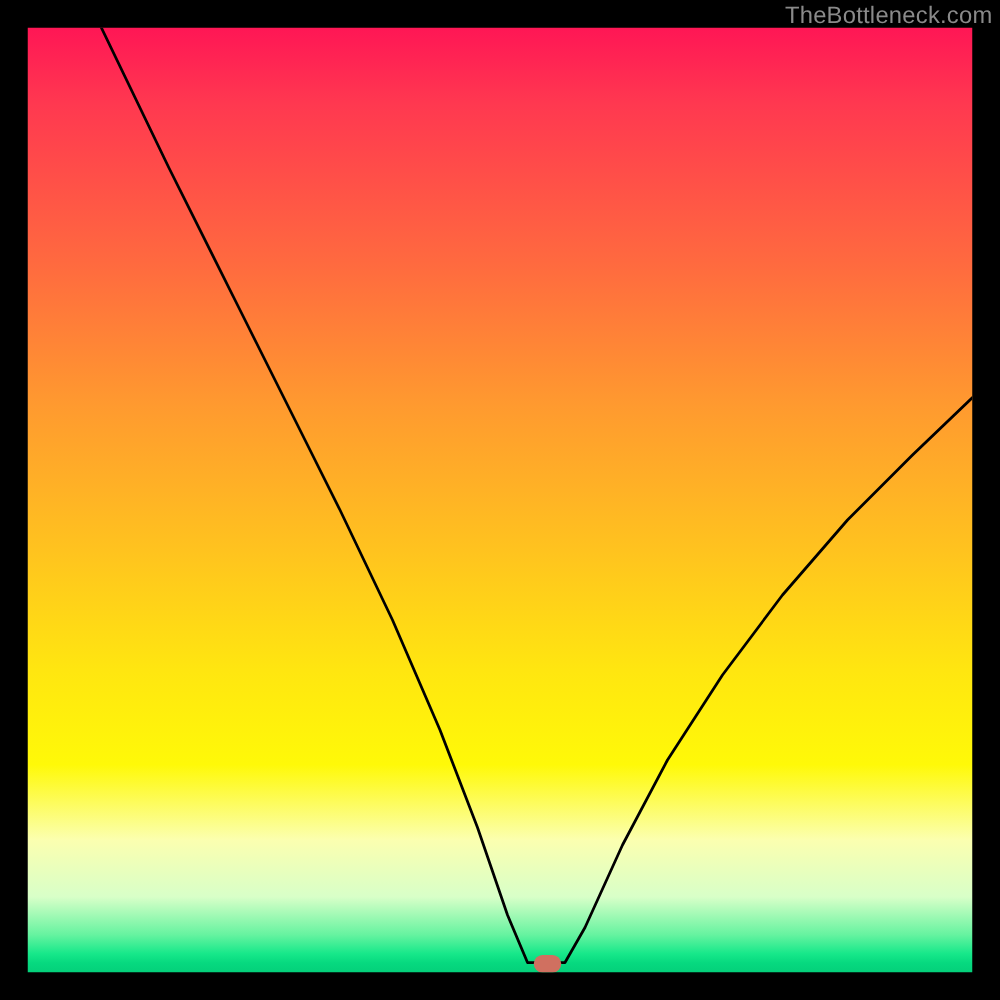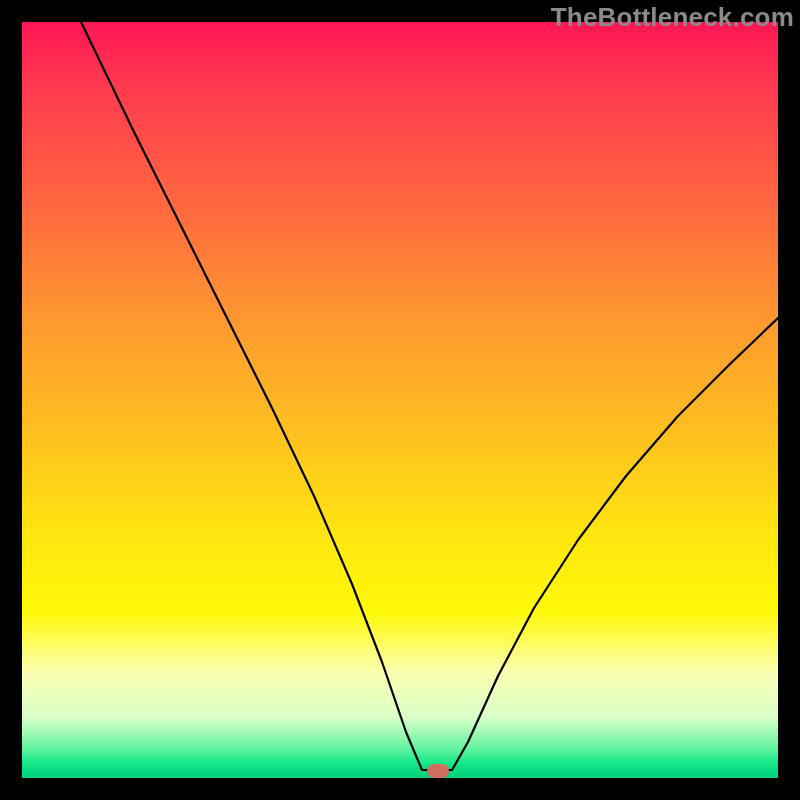--- a/index.html
+++ b/index.html
@@ -55,22 +55,22 @@
     height: 14px;
     border-radius: 7px;
     background: #d07060;
     transform: translate(-50%, -50%);
   }
   .watermark {
     position: absolute;
     top: 2px;
     right: 6px;
     font-family: Arial, Helvetica, sans-serif;
-    font-size: 26px;
-    font-weight: 700;
+    font-size: 19px;
+    font-weight: 400;
     color: #8a8a8a;
     letter-spacing: 0.2px;
     user-select: none;
   }
 </style>
 </head>
 <body>
 
 <div class="frame">
   <div class="plot">

